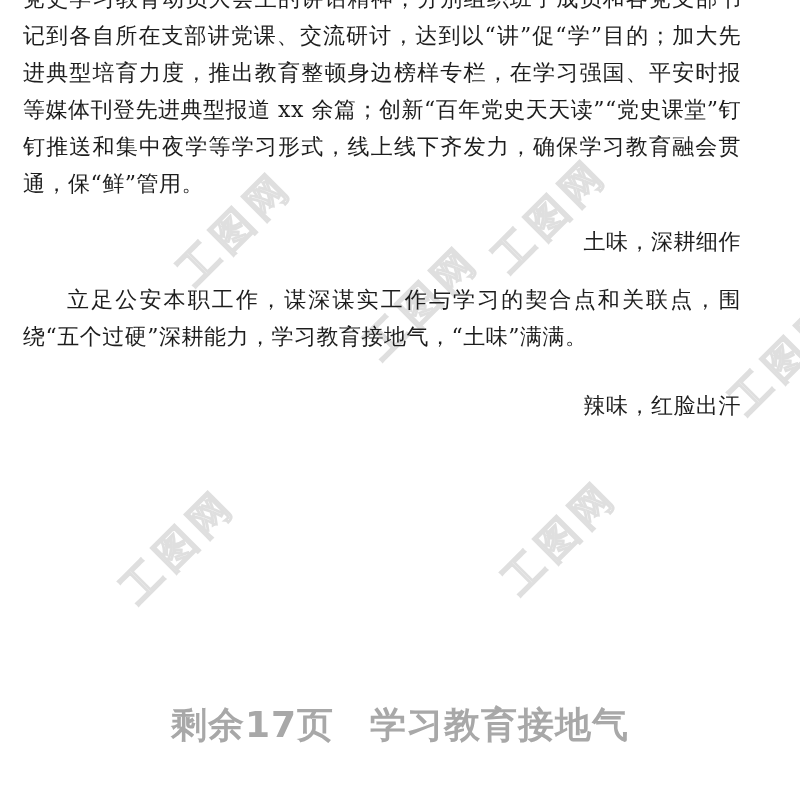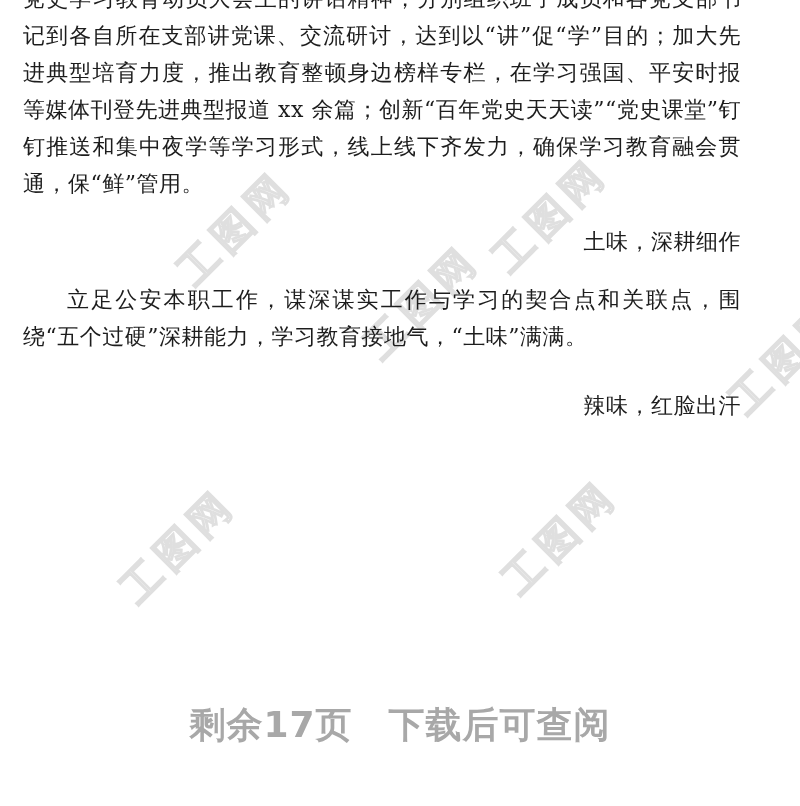--- a/index.html
+++ b/index.html
@@ -98,16 +98,16 @@
 
   <div class="content">
     <p class="para clipped-first">党史学习教育动员大会上的讲话精神，分别组织班子成员和各党支部书记到各自所在支部讲党课、交流研讨，达到以“讲”促“学”目的；加大先进典型培育力度，推出教育整顿身边榜样专栏，在学习强国、平安时报等媒体刊登先进典型报道 xx 余篇；创新“百年党史天天读”“党史课堂”钉钉推送和集中夜学等学习形式，线上线下齐发力，确保学习教育融会贯通，保“鲜”管用。</p>
     <p class="para heading">土味，深耕细作</p>
     <p class="para">立足公安本职工作，谋深谋实工作与学习的契合点和关联点，围绕“五个过硬”深耕能力，学习教育接地气，“土味”满满。</p>
     <p class="para heading spicy-heading">辣味，红脸出汗</p>
   </div>
 
   <div class="footer">
     <span>剩余17页</span>
-    <span>下载后可查阅</span>
+    <span>学习教育接地气</span>
   </div>
 
 </div>
 
 </body></html>

